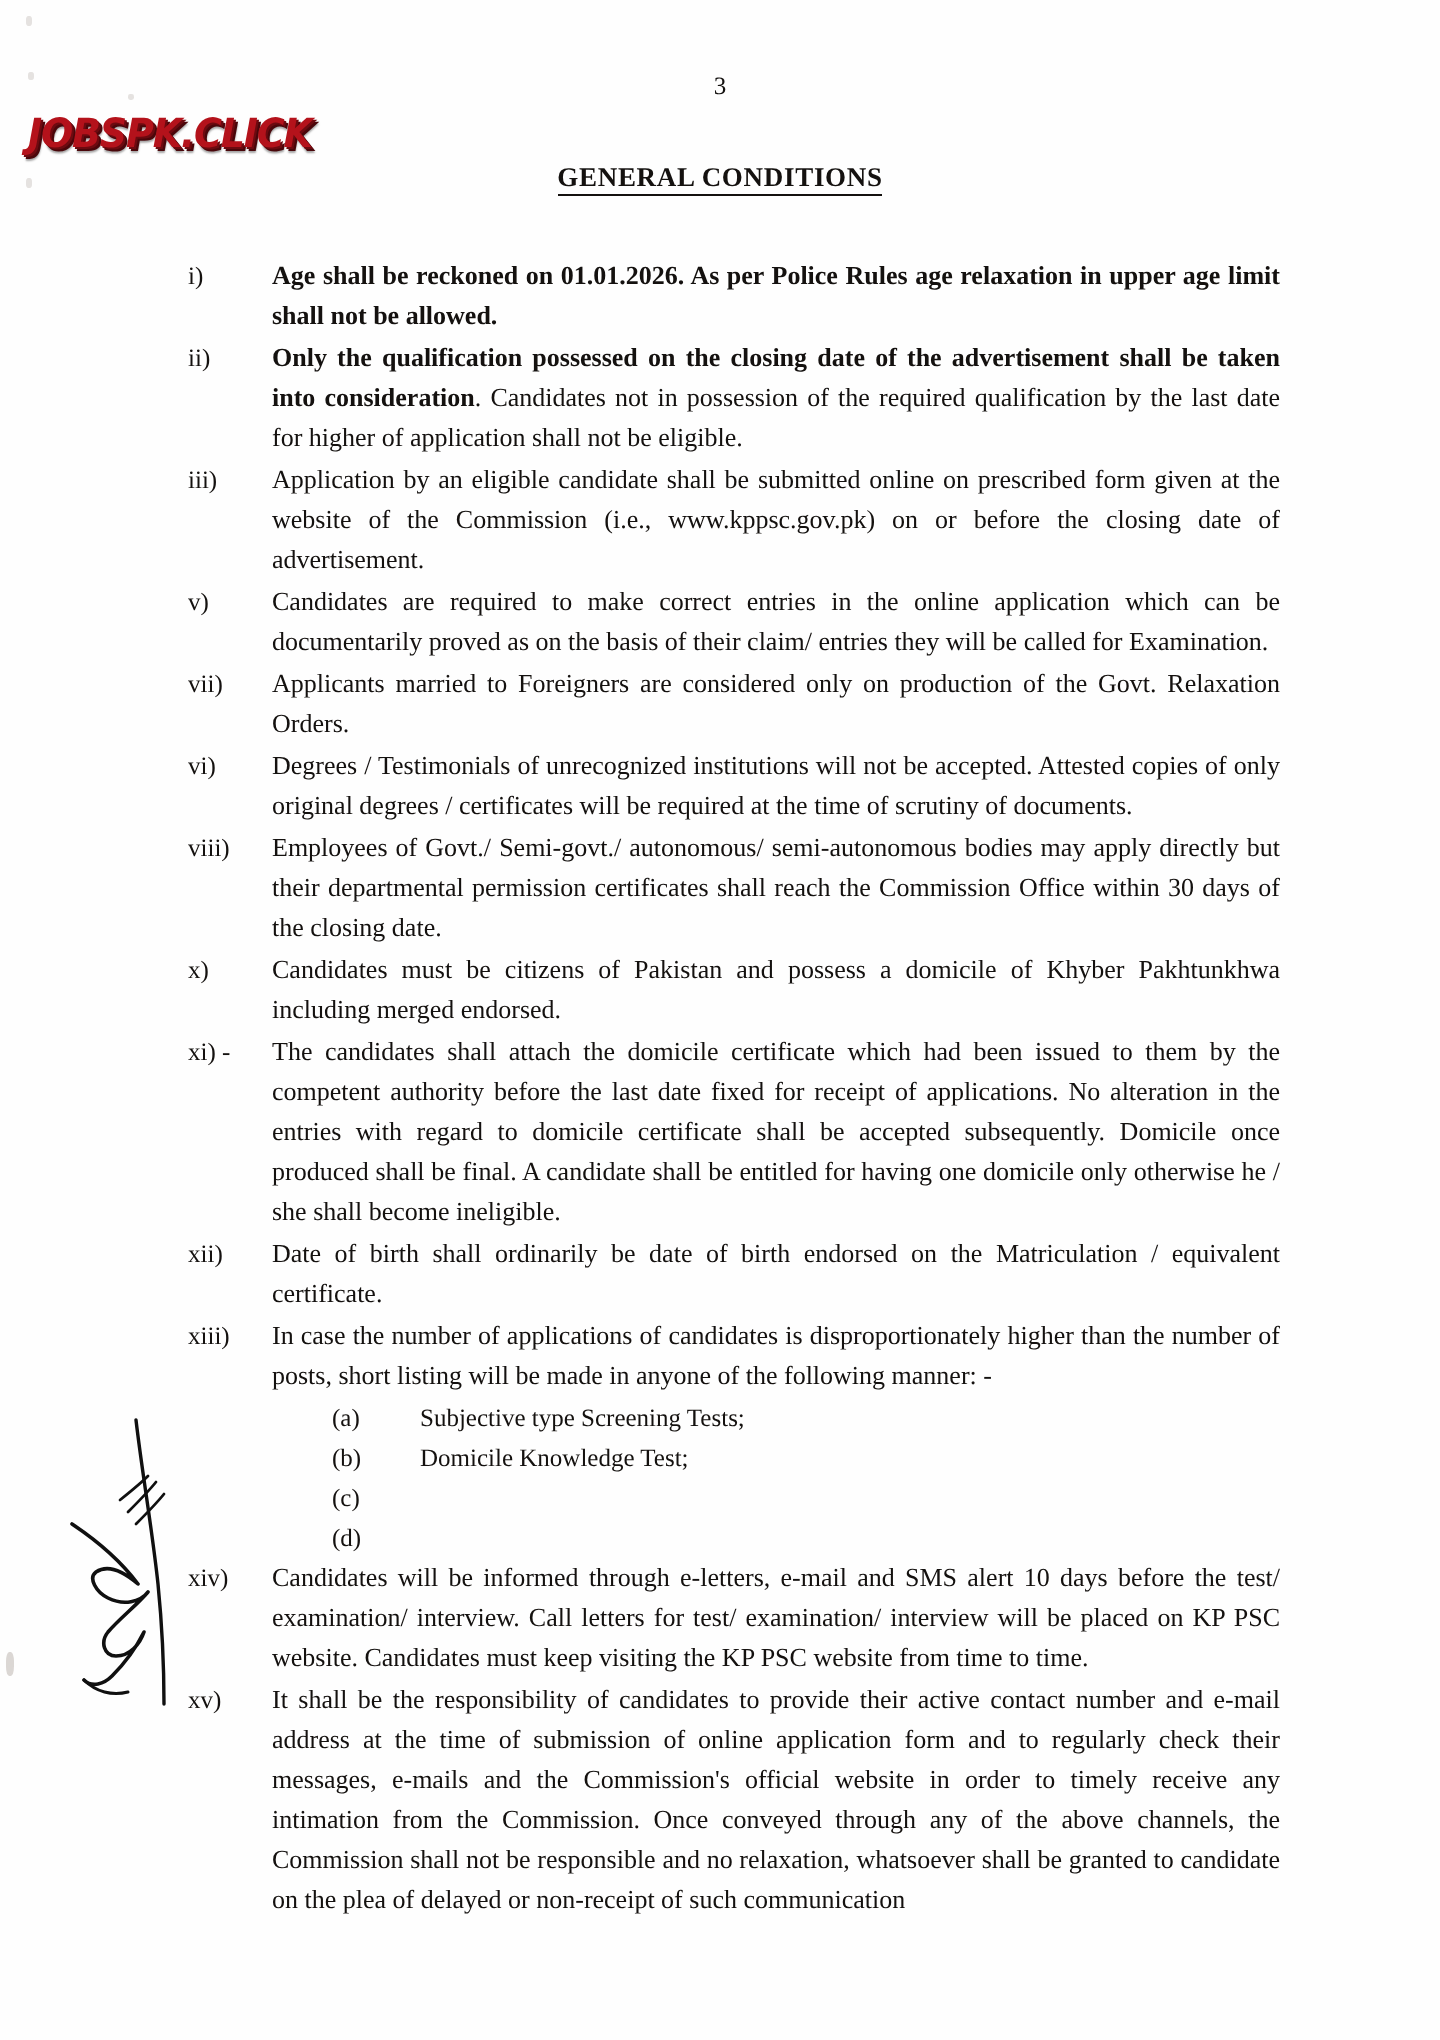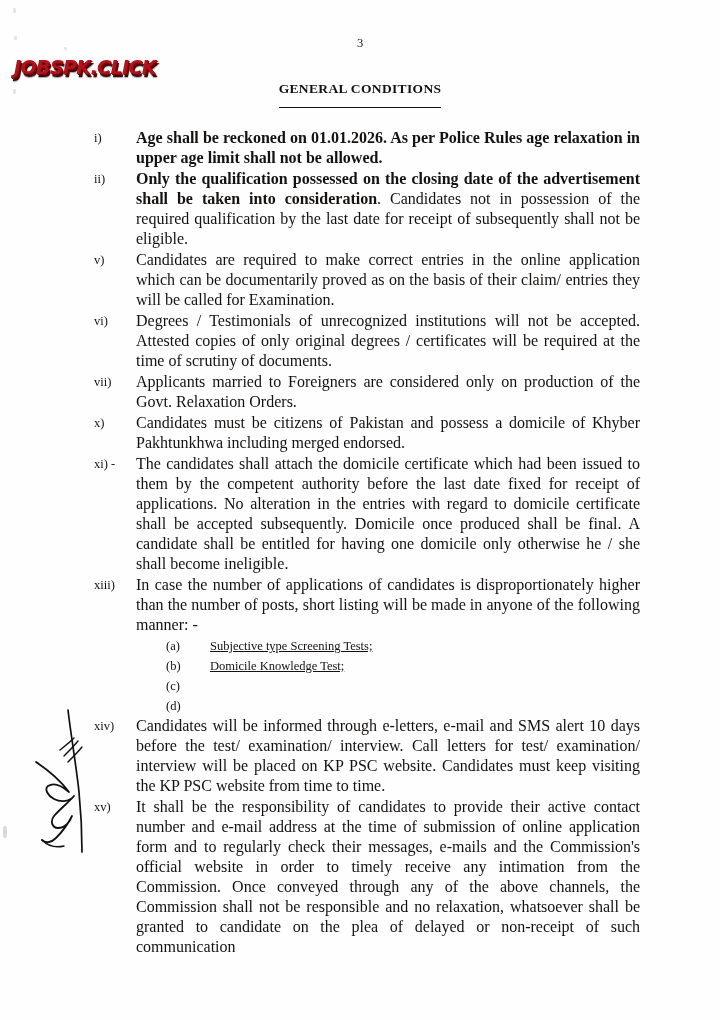--- a/index.html
+++ b/index.html
@@ -66,21 +66,21 @@
     top: 81px;
     left: 0;
     width: 720px;
     text-align: center;
     font-size: 13.5px;
     font-weight: 700;
     letter-spacing: .35px;
   }
   #doc-title span {
     border-bottom: 1.4px solid #14110f;
-    padding-bottom: 11px;
+    padding-bottom: 1px;
     text-align: right;
   }
 
   
   #conditions {
     position: absolute;
     top: 128px;
     left: 88px;
     width: 552px;
   }
@@ -94,21 +94,21 @@
     flex: 0 0 48px;
     font-size: 12.5px;
     line-height: 20px;
     text-align: left;
     padding-left: 6px;
     box-sizing: border-box;
     white-space: nowrap;
   }
   .cond-body {
     flex: 1 1 auto;
-    font-size: 16px;
+    font-size: 13px;
     line-height: 20px;
     text-align: justify;
     text-justify: inter-word;
     hyphens: none;
   }
   .cond-body b { font-weight: 700; }
 
   
   .sublist {
     margin: 0;
@@ -119,21 +119,21 @@
     display: flex;
     align-items: flex-start;
     padding-left: 78px;
     font-size: 12.5px;
     line-height: 20px;
   }
   .sub-marker {
     width: 44px;
     flex: 0 0 44px;
   }
-  .sub-text { flex: 1 1 auto; text-decoration: underline; }
+  .sub-text { flex: 1 1 auto; }
 
   
   #signature {
     position: absolute;
     left: 24px;
     top: 706px;
     width: 86px;
     height: 148px;
     pointer-events: none;
   }
@@ -168,52 +168,64 @@
 
   <div id="conditions">
 
     <div class="cond">
       <div class="cond-marker">i)</div>
       <div class="cond-body"><b>Age shall be reckoned on 01.01.2026. As per Police Rules age relaxation in upper age limit shall not be allowed.</b><span></span></div>
     </div>
 
     <div class="cond">
       <div class="cond-marker">ii)</div>
-      <div class="cond-body"><b>Only the qualification possessed on the closing date of the advertisement shall be taken into consideration</b><span>. Candidates not in possession of the required qualification by the last date for receipt of subsequently shall not be eligible.</span></div>
-    </div>
-
+      <div class="cond-body"><b>Only the qualification possessed on the closing date of the advertisement shall be taken into consideration</b><span>. Candidates not in possession of the required qualification by the last date for higher of application shall not be eligible.</span></div>
+    </div>
+
+    <div class="cond">
+      <div class="cond-marker">iii)</div>
+      <div class="cond-body">Application by an eligible candidate shall be submitted online on prescribed form given at the website of the Commission (i.e., www.kppsc.gov.pk) on or before the closing date of advertisement.</div>
+    </div>
 
 
     <div class="cond">
       <div class="cond-marker">v)</div>
       <div class="cond-body">Candidates are required to make correct entries in the online application which can be documentarily proved as on the basis of their claim/ entries they will be called for Examination.</div>
     </div>
 
     <div class="cond">
+      <div class="cond-marker">vii)</div>
+      <div class="cond-body">Applicants married to Foreigners are considered only on production of the Govt. Relaxation Orders.</div>
+    </div>
+
+    <div class="cond">
       <div class="cond-marker">vi)</div>
       <div class="cond-body">Degrees / Testimonials of unrecognized institutions will not be accepted. Attested copies of only original degrees / certificates will be required at the time of scrutiny of documents.</div>
     </div>
 
     <div class="cond">
-      <div class="cond-marker">vii)</div>
-      <div class="cond-body">Applicants married to Foreigners are considered only on production of the Govt. Relaxation Orders.</div>
-    </div>
-
+      <div class="cond-marker">viii)</div>
+      <div class="cond-body">Employees of Govt./ Semi-govt./ autonomous/ semi-autonomous bodies may apply directly but their departmental permission certificates shall reach the Commission Office within 30 days of the closing date.</div>
+    </div>
 
 
     <div class="cond">
       <div class="cond-marker">x)</div>
       <div class="cond-body">Candidates must be citizens of Pakistan and possess a domicile of Khyber Pakhtunkhwa including merged endorsed.</div>
     </div>
 
     <div class="cond">
       <div class="cond-marker">xi) -</div>
       <div class="cond-body">The candidates shall attach the domicile certificate which had been issued to them by the competent authority before the last date fixed for receipt of applications. No alteration in the entries with regard to domicile certificate shall be accepted subsequently. Domicile once produced shall be final. A candidate shall be entitled for having one domicile only otherwise he / she shall become ineligible.</div>
     </div>
 
+    <div class="cond">
+      <div class="cond-marker">xii)</div>
+      <div class="cond-body">Date of birth shall ordinarily be date of birth endorsed on the Matriculation / equivalent certificate.</div>
+    </div>
 
     <div class="cond">
       <div class="cond-marker">xiii)</div>
       <div class="cond-body">In case the number of applications of candidates is disproportionately higher than the number of posts, short listing will be made in anyone of the following manner: -</div>
     </div>
 
     <ul class="sublist">
       <li class="subitem">
         <span class="sub-marker">(a)</span>
         <span class="sub-text">Subjective type Screening Tests;</span>

